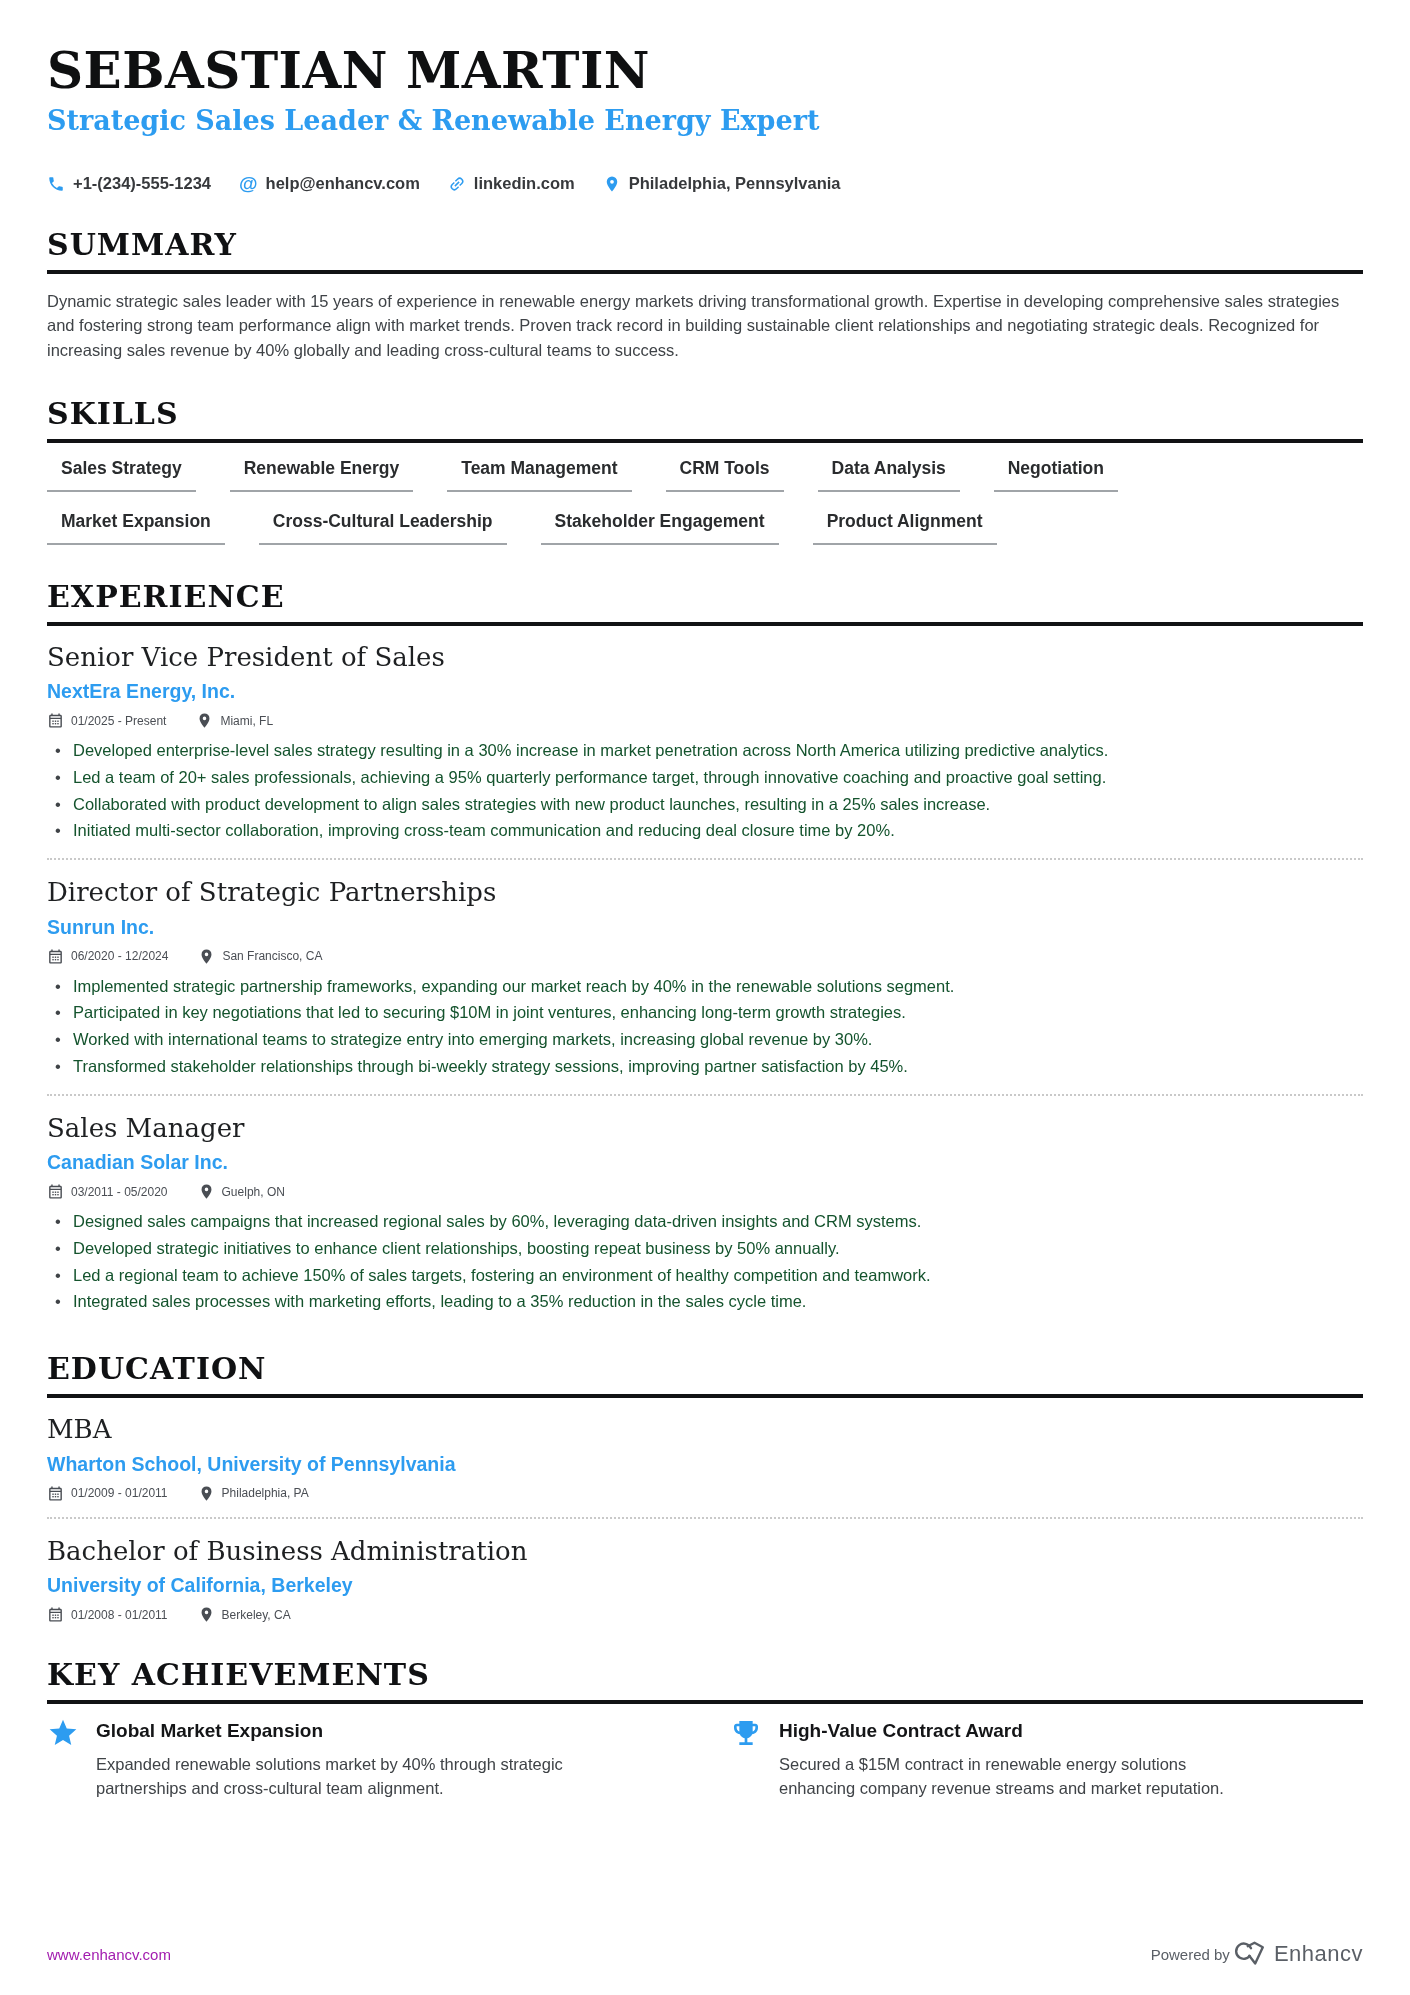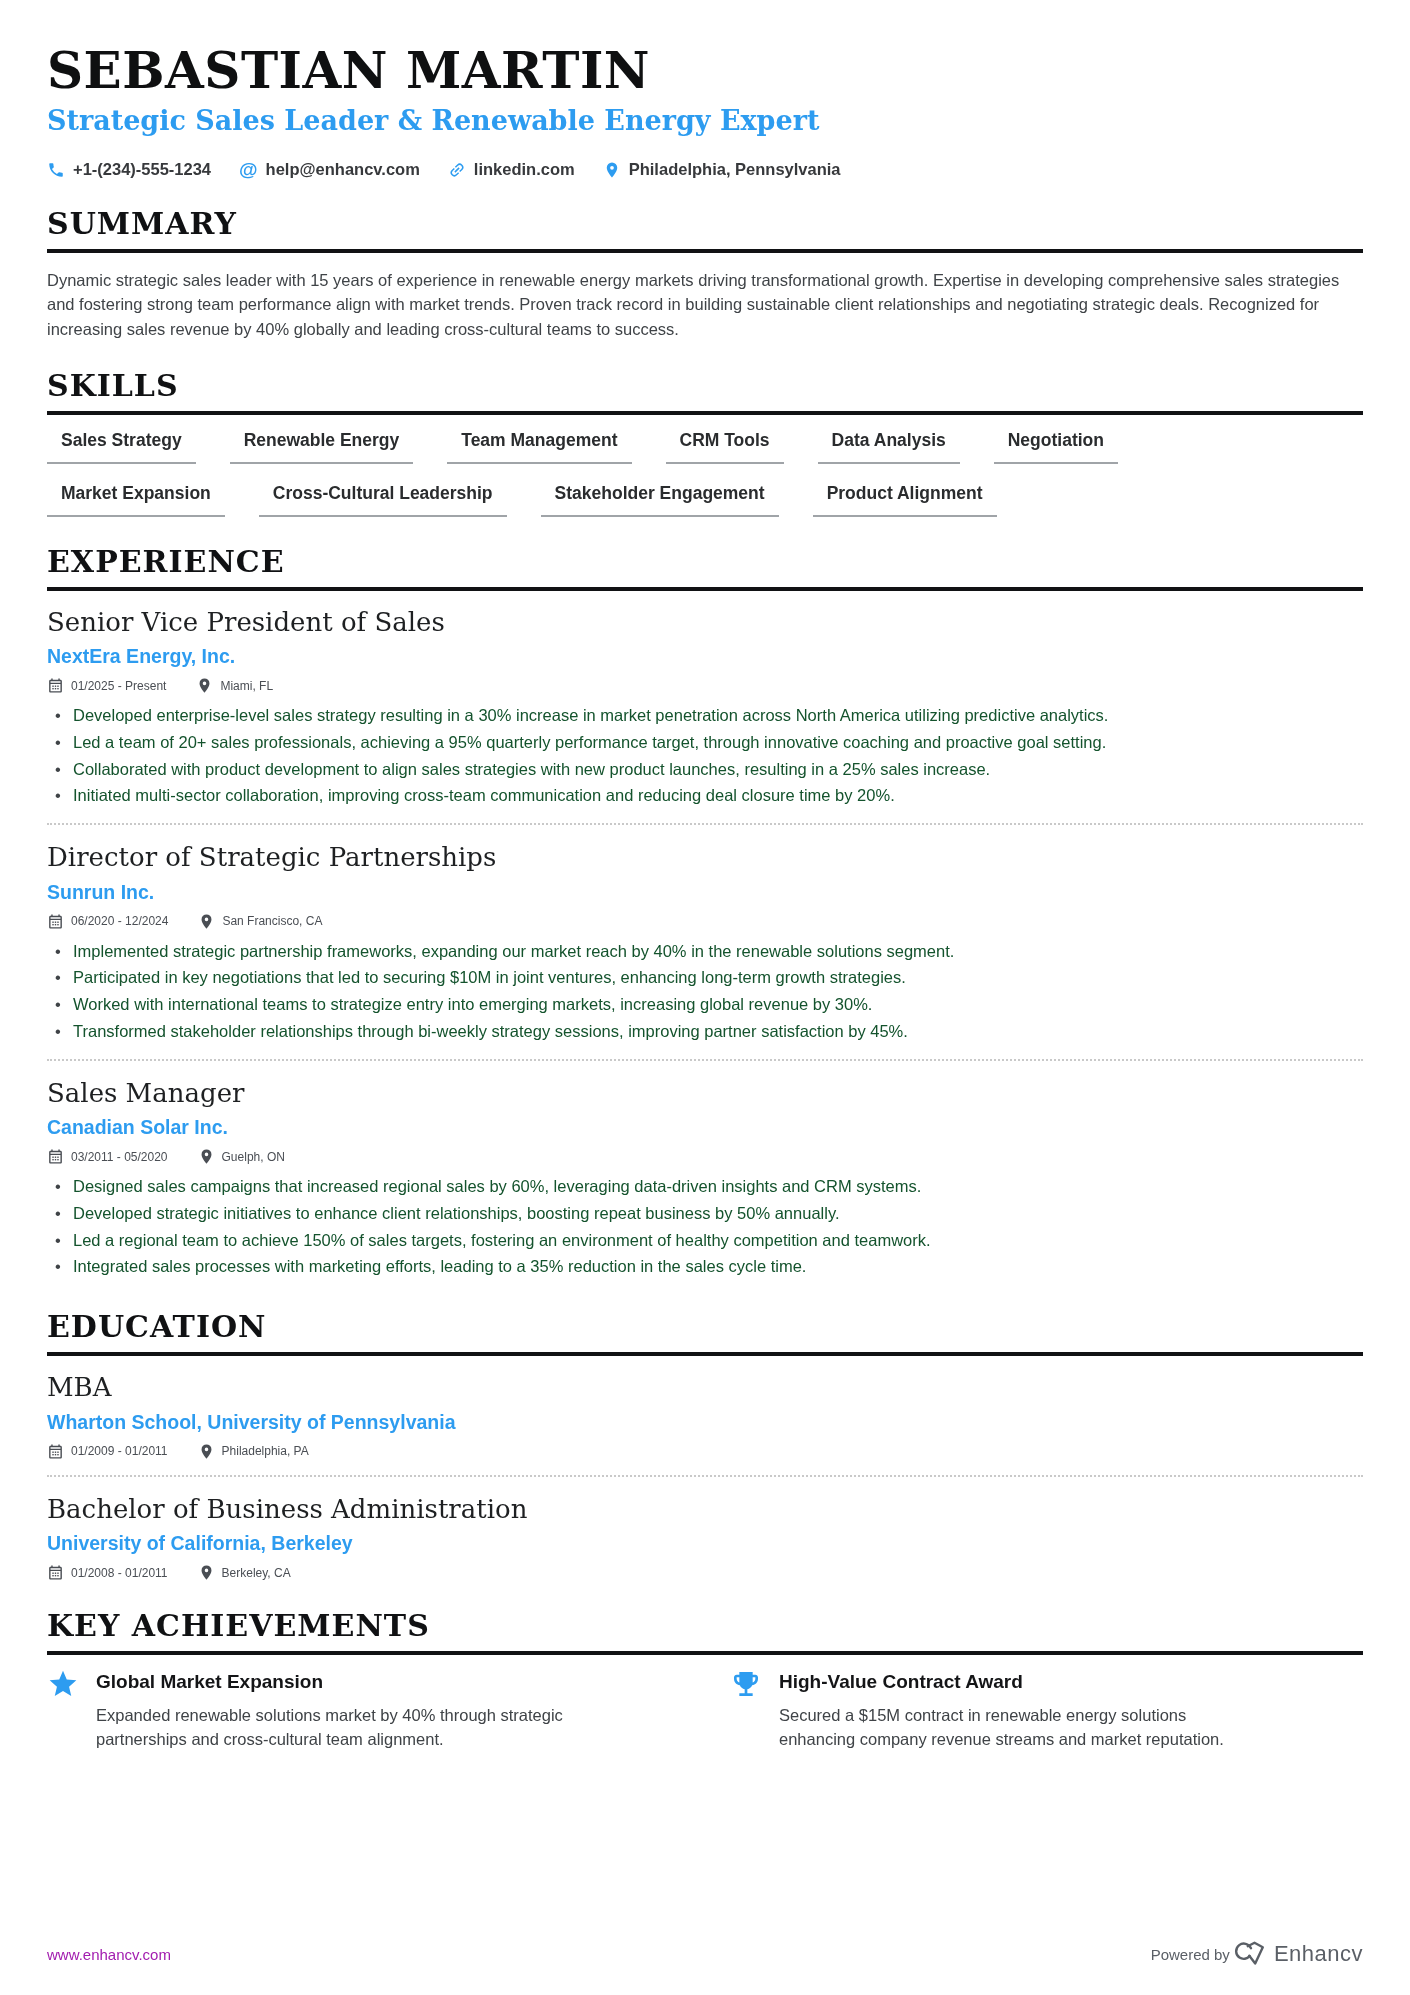--- a/index.html
+++ b/index.html
@@ -2,28 +2,28 @@
 <html><head>
 <meta charset="utf-8">
 <style>
   html,body{margin:0;padding:0;background:#ffffff;}
   body{width:1410px;height:1995px;overflow:hidden;font-family:"Liberation Sans",sans-serif;-webkit-font-smoothing:antialiased;}
   .page{box-sizing:border-box;width:1410px;height:1995px;padding:44px 47px 26px 47px;display:flex;flex-direction:column;background:#fff;}
 
   
   .name{font-family:"DejaVu Serif",serif;font-weight:700;font-size:50px;line-height:1.08;color:#0f1011;margin:0;letter-spacing:.5px;}
   .headline{font-family:"DejaVu Serif",serif;font-weight:700;font-size:27px;line-height:1.2;color:#2d9cf0;margin-top:7px;}
-  .contact-row{display:flex;align-items:center;gap:28px;margin-top:23px;}
+  .contact-row{display:flex;align-items:center;gap:28px;margin-top:37px;}
   .contact-item{display:flex;align-items:center;gap:8px;font-size:16.5px;font-weight:700;color:#37393c;}
   .contact-item svg{width:18px;height:18px;fill:#2d9cf0;flex:0 0 auto;}
   .at-glyph{color:#2d9cf0;font-weight:700;font-size:19px;line-height:1;}
   .rot-45{transform:rotate(-45deg);}
 
   
-  .section{margin-top:28px;}
+  .section{margin-top:35px;}
   .section-heading{font-family:"DejaVu Serif",serif;font-weight:700;font-size:30px;letter-spacing:1px;color:#101113;margin:0 0 9px 0;line-height:1.1;}
   .section-rule{height:4px;background:#111214;margin:0 0 15px 0;}
 
   .body-text{font-size:16.5px;line-height:1.46;color:#3f4347;}
 
   
   .skill-row{display:flex;flex-wrap:wrap;gap:0 34px;margin-bottom:19px;}
   .skill-row:last-child{margin-bottom:0;}
   .skill{font-size:17.5px;font-weight:700;color:#2a2c2e;padding:0 14px 11px 14px;border-bottom:2px solid #a0a4a8;}
 

